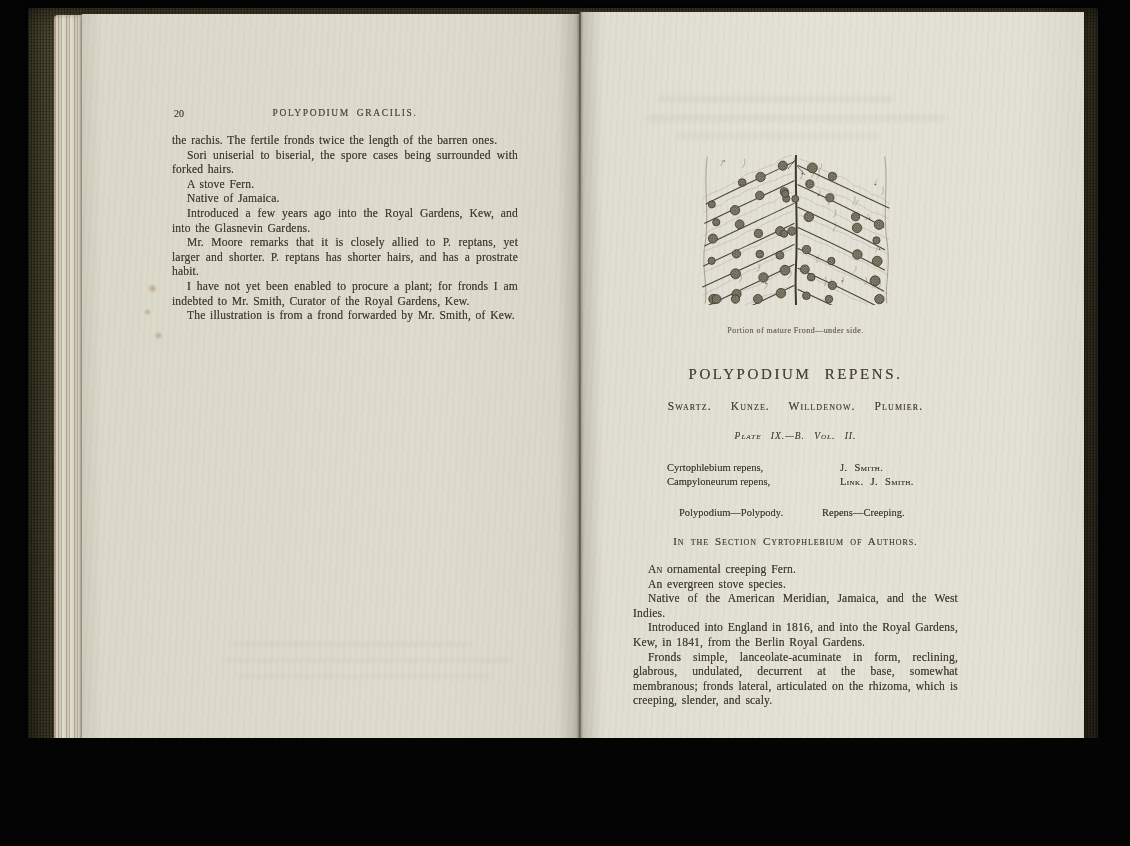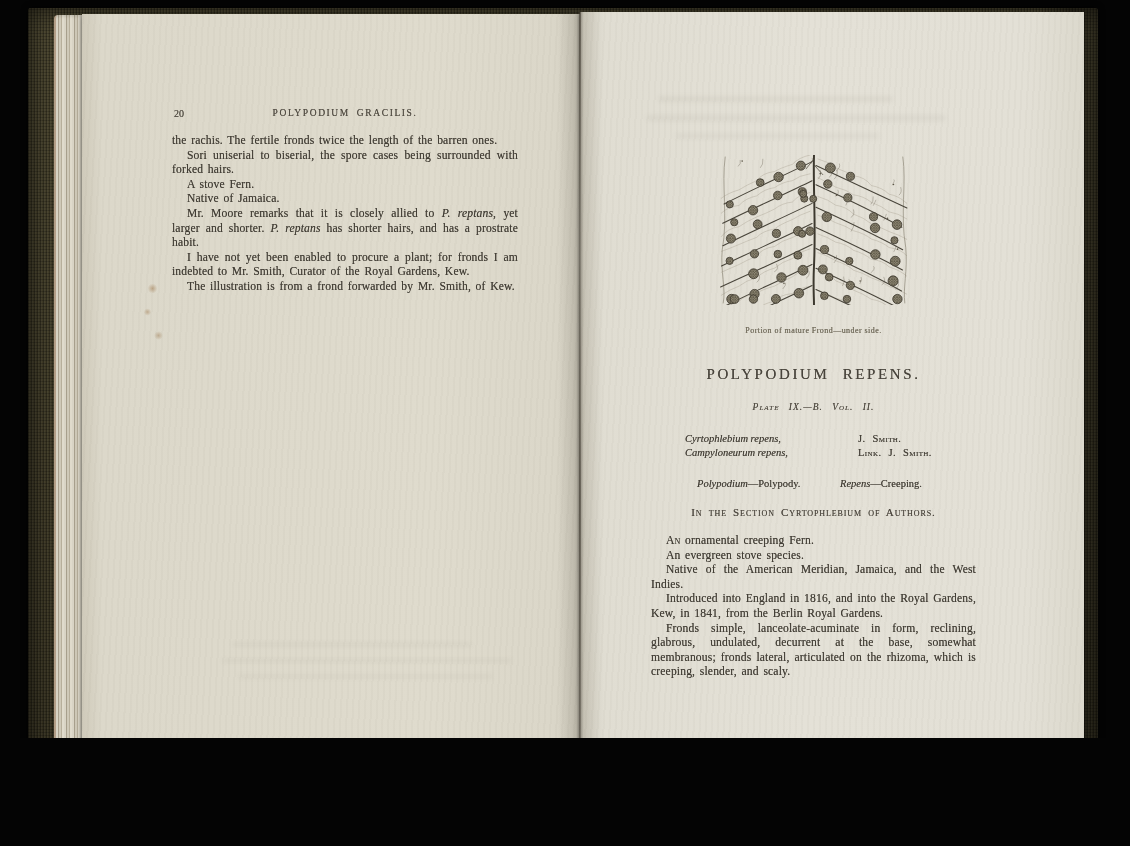--- a/index.html
+++ b/index.html
@@ -29,34 +29,34 @@
   .page-left{left:82px;top:14px;width:498px;height:810px;
          background:linear-gradient(90deg,#cfcaba 0%,#dcd8ca 4%,#dfdbcd 70%,#dbd7c9 94%,#d2cec0 100%);}
   .page-right{left:580px;top:12px;width:504px;height:812px;
          background:linear-gradient(90deg,#d5d1c3 0%,#e0ddd2 4%,#e4e1d7 45%,#e3e0d6 88%,#dcd9cd 100%);}
   .gutter{position:absolute;left:558px;top:10px;width:46px;height:816px;pointer-events:none;
          background:linear-gradient(90deg, rgba(0,0,0,0) 0%, rgba(70,64,52,.16) 40%, rgba(52,47,38,.38) 49%, rgba(90,84,70,.14) 56%, rgba(0,0,0,0) 100%);}
   .gutter-crease{position:absolute;left:579px;top:12px;width:2px;height:812px;pointer-events:none;
          background:linear-gradient(180deg, rgba(60,54,44,.55), rgba(60,54,44,.18) 30%, rgba(60,54,44,.5) 60%, rgba(60,54,44,.25));}
   
   .ink{color:#413d35;text-shadow:0 0 .5px rgba(70,64,54,.7);}
-  .it{font-style:italic;}
+  .it{}
   .sc-text{font-variant:small-caps;}
   .sc{font-variant:small-caps;}
   
   .lp-content{position:absolute;left:90px;top:94px;width:346px;}
   .lp-header{position:relative;height:13px;font-size:10px;letter-spacing:1.6px;color:#514c43;}
   .lp-pagenum{position:absolute;left:2px;top:0;letter-spacing:0;}
   .lp-running{display:block;text-align:center;font-size:9.5px;word-spacing:3px;}
   .body-text{margin-top:13px;font-size:11.6px;line-height:14.6px;text-align:justify;
              word-spacing:1.6px;letter-spacing:.15px;}
   .para{margin:0;}
   .para.indent{text-indent:15px;}
   
-  .rp-content{position:absolute;left:71px;top:0;width:325px;}
+  .rp-content{position:absolute;left:53px;top:0;width:325px;}
   .figure-wrap{margin-top:143px;height:150px;text-align:center;}
   .fig-caption{margin-top:21px;text-align:center;font-size:8px;letter-spacing:.45px;color:#77715f;}
   .rp-title{margin-top:31px;text-align:center;font-size:15px;letter-spacing:2.6px;word-spacing:7px;color:#48443c;}
   .rp-authorities{margin-top:17px;text-align:center;font-size:11.5px;letter-spacing:1.1px;word-spacing:15px;color:#4c473f;}
   .rp-plate{margin-top:19px;text-align:center;font-size:9.5px;letter-spacing:1px;word-spacing:6px;color:#524d44;font-style:italic;}
   .synonyms{margin-top:20px;font-size:10.5px;line-height:13.5px;}
   .syn-row{display:grid;grid-template-columns:173px auto;padding-left:34px;}
   .syn-auth{word-spacing:4px;letter-spacing:.4px;}
   .etymology{margin-top:19px;font-size:10.5px;display:grid;grid-template-columns:143px auto;padding-left:46px;}
   .rp-section{margin-top:17px;text-align:center;font-size:11px;letter-spacing:.9px;word-spacing:2.5px;color:#4c473f;}
@@ -90,20 +90,21 @@
     <div class="lp-content ink">
       <div class="lp-header">
         <span class="lp-pagenum">20</span>
         <span class="lp-running">POLYPODIUM GRACILIS.</span>
       </div>
       <div class="body-text" id="left-body">
           <p class="para"><span>the rachis. The fertile fronds twice the length of the barren ones.</span></p>
           <p class="para indent"><span>Sori uniserial to biserial, the spore cases being surrounded with forked hairs.</span></p>
           <p class="para indent"><span>A stove Fern.</span></p>
           <p class="para indent"><span>Native of Jamaica.</span></p>
+          <p class="para indent"><span>Introduced a few years ago into the Royal Gardens, Kew, and into the Glasnevin Gardens.</span></p>
           <p class="para indent"><span>Mr. Moore remarks that it is closely allied to </span><span class="it">P. reptans</span><span>, yet larger and shorter. </span><span class="it">P. reptans</span><span> has shorter hairs, and has a prostrate habit.</span></p>
           <p class="para indent"><span>I have not yet been enabled to procure a plant; for fronds I am indebted to Mr. Smith, Curator of the Royal Gardens, Kew.</span></p>
           <p class="para indent"><span>The illustration is from a frond forwarded by Mr. Smith, of Kew.</span></p>
         </div>
     </div>
   </div>
 
   <div class="page page-right">
 
     <div class="ghost" style="left:78px;top:84px;width:235px;height:6px;opacity:.08;"></div>
@@ -245,20 +246,21 @@
             <circle cx="91.98016119003296" cy="79.85268318653107" r="3.6173496007919312" fill="url(#sor)" stroke="#3b372c" stroke-width="0.8"></circle>
             <circle cx="94.13055139780045" cy="44.16261887550354" r="3.6359176993370057" fill="url(#sor)" stroke="#3b372c" stroke-width="0.8"></circle>
             <circle cx="112.98337405920029" cy="115.93100833892822" r="4.505471563339233" fill="url(#sor)" stroke="#3b372c" stroke-width="0.8"></circle>
             <circle cx="103.23551034927368" cy="44.41611194610596" r="3.5501319408416747" fill="url(#sor)" stroke="#3b372c" stroke-width="0.8"></circle>
             <circle cx="99.91863757371902" cy="77.16212320327759" r="4.263182806968689" fill="url(#sor)" stroke="#3b372c" stroke-width="0.8"></circle>
             <circle cx="93.07718682289124" cy="39.31284773349762" r="3.5726569056510926" fill="url(#sor)" stroke="#3b372c" stroke-width="0.8"></circle>
           </svg>
       </div>
       <div class="fig-caption">Portion of mature Frond—under side.</div>
       <div class="rp-title">POLYPODIUM REPENS.</div>
+      <div class="rp-authorities sc-text">Swartz. Kunze. Willdenow. Plumier.</div>
       <div class="rp-plate sc-text">Plate IX.—B. Vol. II.</div>
       <div class="synonyms" id="synonyms">
           <div class="syn-row">
             <span class="it">Cyrtophlebium repens,</span>
             <span class="sc-text syn-auth">J. Smith.</span>
           </div>
           <div class="syn-row">
             <span class="it">Campyloneurum repens,</span>
             <span class="sc-text syn-auth">Link. J. Smith.</span>
           </div>

